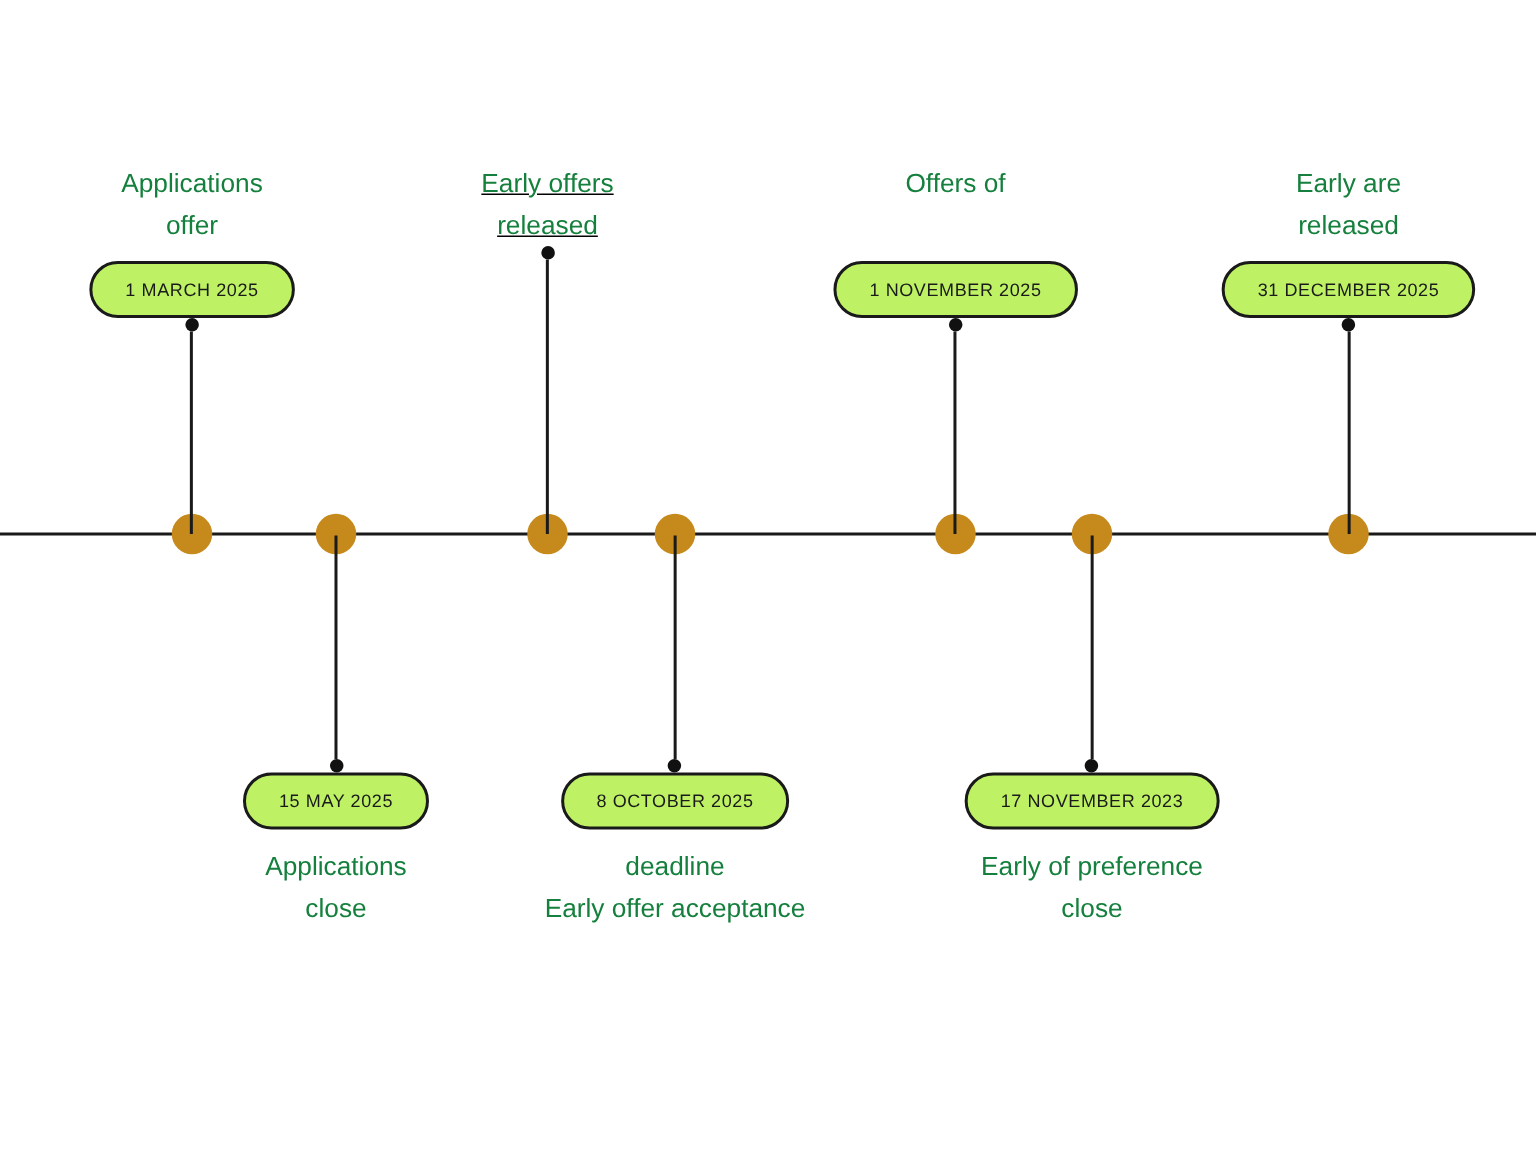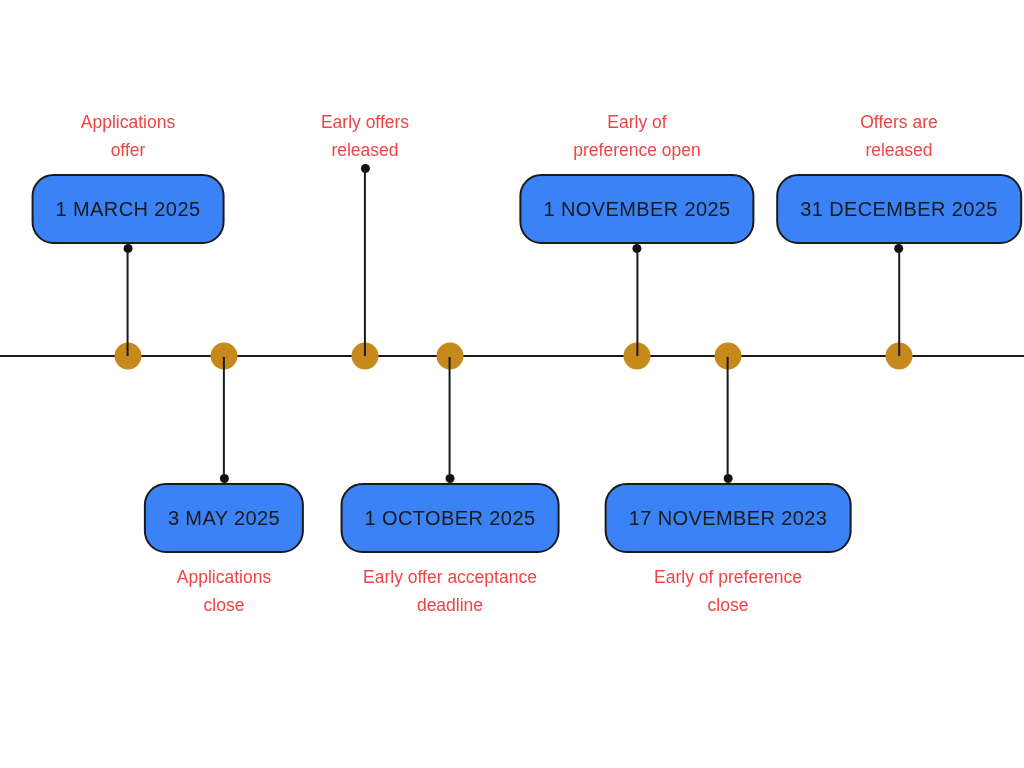--- a/index.html
+++ b/index.html
@@ -31,30 +31,30 @@
     align-items: center;
     transform: translateX(-50%);
     z-index: 3;
   }
   .event.above { top: 108px; height: 248px; }
   .event.below { top: 357px; height: 262px; flex-direction: column-reverse; }
   .label {
     text-align: center;
     font-size: 17.5px;
     line-height: 28px;
-    color: #ef4444;
+    color: #15803d;
     white-space: nowrap;
     height: 56px;
   }
   .pill {
     border: 2px solid #1a1a1a;
     border-radius: 22px;
-    background: #3b82f6;
-    padding: 21px 22px;
-    font-size: 20px;
+    background: #bef264;
+    padding: 5px 22px;
+    font-size: 12px;
     line-height: 24px;
     letter-spacing: 0.4px;
     color: #1a1a1a;
     white-space: nowrap;
     z-index: 3;
   }
   .above .pill { margin-top: 10px; }
   .below .pill { margin-bottom: 10px; }
   .connector-dot {
     width: 9px;
@@ -91,67 +91,66 @@
     <div class="pill">1 MARCH 2025</div>
     <div class="connector-dot"></div>
     <div class="stem"></div>
   </div>
     <div class="node-dot" style="left: 128px; background: rgb(198, 137, 27);"></div>
     <div class="event below" style="left: 224px;">
     <div class="label">
       <div>Applications</div>
       <div>close</div>
     </div>
-    <div class="pill">3 MAY 2025</div>
+    <div class="pill">15 MAY 2025</div>
     <div class="connector-dot"></div>
     <div class="stem"></div>
   </div>
     <div class="node-dot" style="left: 224px; background: rgb(198, 137, 27);"></div>
-    <div class="event above" style="left: 365px;">
+    <div class="event above" style="left: 365px; text-decoration: underline;">
     <div class="label">
       <div>Early offers</div>
       <div>released</div>
     </div>
     <div class="connector-dot"></div>
     <div class="stem"></div>
   </div>
     <div class="node-dot" style="left: 365px; background: rgb(198, 137, 27);"></div>
     <div class="event below" style="left: 450px;">
     <div class="label">
+      <div>deadline</div>
       <div>Early offer acceptance</div>
-      <div>deadline</div>
     </div>
-    <div class="pill">1 OCTOBER 2025</div>
+    <div class="pill">8 OCTOBER 2025</div>
     <div class="connector-dot"></div>
     <div class="stem"></div>
   </div>
     <div class="node-dot" style="left: 450px; background: rgb(198, 137, 27);"></div>
     <div class="event above" style="left: 637px;">
     <div class="label">
-      <div>Early of</div>
-      <div>preference open</div>
+      <div>Offers of</div>
     </div>
     <div class="pill">1 NOVEMBER 2025</div>
     <div class="connector-dot"></div>
     <div class="stem"></div>
   </div>
     <div class="node-dot" style="left: 637px; background: rgb(198, 137, 27);"></div>
     <div class="event below" style="left: 728px;">
     <div class="label">
       <div>Early of preference</div>
       <div>close</div>
     </div>
     <div class="pill">17 NOVEMBER 2023</div>
     <div class="connector-dot"></div>
     <div class="stem"></div>
   </div>
     <div class="node-dot" style="left: 728px; background: rgb(198, 137, 27);"></div>
     <div class="event above" style="left: 899px;">
     <div class="label">
-      <div>Offers are</div>
+      <div>Early are</div>
       <div>released</div>
     </div>
     <div class="pill">31 DECEMBER 2025</div>
     <div class="connector-dot"></div>
     <div class="stem"></div>
   </div>
     <div class="node-dot" style="left: 899px; background: rgb(198, 137, 27);"></div>
   </div>
 
 </body></html>

